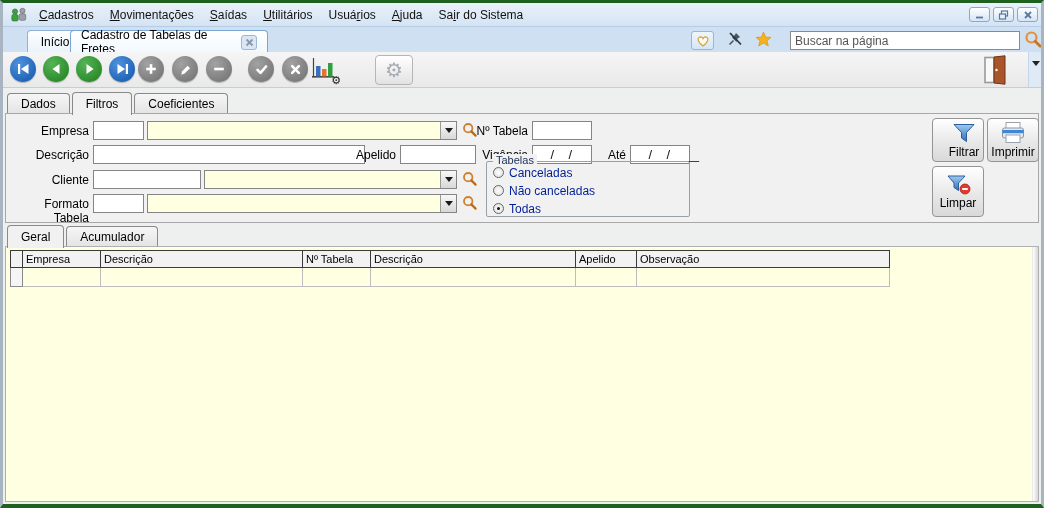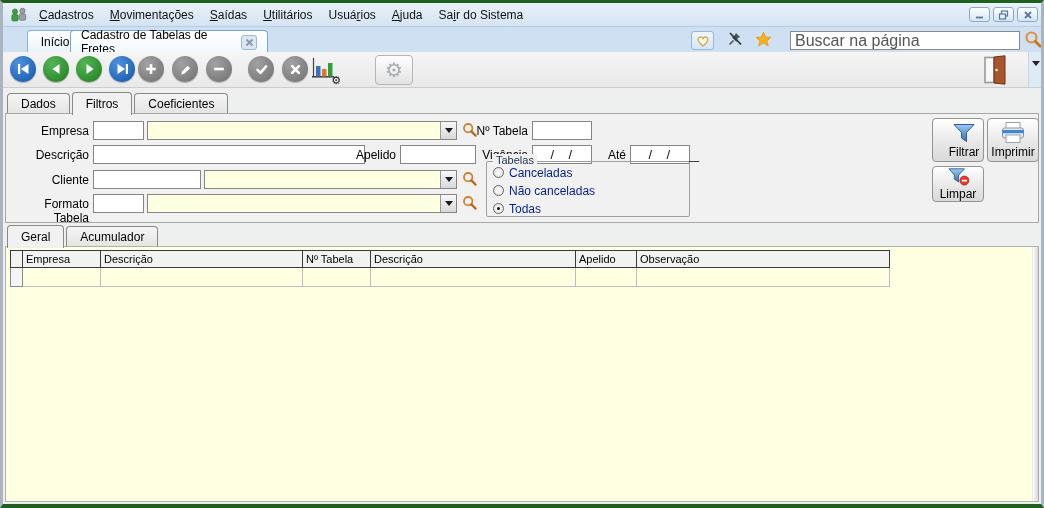--- a/index.html
+++ b/index.html
@@ -28,21 +28,21 @@
     font-size:12px; display:flex; align-items:center; justify-content:center; gap:7px; padding:0 10px; }
   .btab.active { background:linear-gradient(#ffffff,#f2f8fe); border-color:#7aa6d6; }
   .tab-close { width:17px; height:15px; border:1px solid #9ab8d8; border-radius:3px;
     background:#d9e7f5; display:flex; align-items:center; justify-content:center; }
   .heart-btn { position:absolute; left:688px; top:4px; width:23px; height:19px;
     border:1px solid #96b6da; border-radius:3px; background:linear-gradient(#eef6fd,#d4e6f6);
     display:flex; align-items:center; justify-content:center; }
   .pin-wrap { position:absolute; left:724px; top:4px; }
   .star-wrap { position:absolute; left:752px; top:4px; }
   .search-input { position:absolute; left:787px; top:4px; width:230px; height:19px;
-    border:1px solid #8a8a8a; font-size:16px; padding:1px 4px; font-family:"Liberation Sans",sans-serif; }
+    border:1px solid #8a8a8a; font-size:12px; padding:1px 4px; font-family:"Liberation Sans",sans-serif; }
   .search-input::placeholder { color:#555; }
   .mag-big { position:absolute; left:1021px; top:3px; }
 
   
   .toolbar { position:absolute; top:49px; left:0; right:0; height:36px;
     background:linear-gradient(#f5f5f5,#e9e9e9); border-bottom:1px solid #cccccc; }
   .circle-btn { position:absolute; top:4px; width:26px; height:26px; border-radius:50%;
     display:flex; align-items:center; justify-content:center; box-shadow:0 1px 1px rgba(0,0,0,.25); }
   .c-blue  { background:radial-gradient(circle at 35% 30%, #4e92de, #1254a8); }
   .c-green { background:radial-gradient(circle at 35% 30%, #55b455, #1e7e1e); }
@@ -92,21 +92,21 @@
   .radio-circle { width:11px; height:11px; border-radius:50%; border:1px solid #666;
     background:radial-gradient(#fff,#dcdcdc); position:relative; flex:none; }
   .radio-circle.sel::after { content:""; position:absolute; inset:3px; border-radius:50%; background:#111; }
   .radio-label { font-size:12px; color:#001e96; }
 
   .action-btn { position:absolute; width:52px; border:1px solid #949494; border-radius:4px;
     background:linear-gradient(#ffffff,#e8e8e8 55%,#d9d9d9); display:flex; flex-direction:column;
     align-items:center; justify-content:center; gap:1px; font-size:12px; color:#000; }
   .btn-filtrar { left:926px; top:4px; height:44px;padding-left:12px; }
   .btn-imprimir { left:981px; top:4px; height:44px; }
-  .btn-limpar { left:926px; top:52px; height:36px; }
+  .btn-limpar { left:926px; top:52px; height:51px; }
 
   .cream { position:absolute; top:158px; left:2px; right:2px; bottom:2px;
     background:#ffffe1; border:1px solid #b0b0b0; }
   .vstrip { position:absolute; top:0; right:0; bottom:0; width:6px;
     background:linear-gradient(90deg,#ffffff,#d5d5d5); border-left:1px solid #eaeaea; }
 
   table.grid { position:absolute; top:3px; left:4px; border-collapse:collapse; }
   table.grid th { background:#f2f2f2; border:1px solid #3a3a3a; font-weight:normal;
     font-size:11px; text-align:left; padding:1px 3px; height:17px; color:#000; }
   table.grid td { background:#ffffe1; border:1px solid #bdbdbd; height:19px; font-size:11px; padding:1px 3px; }

